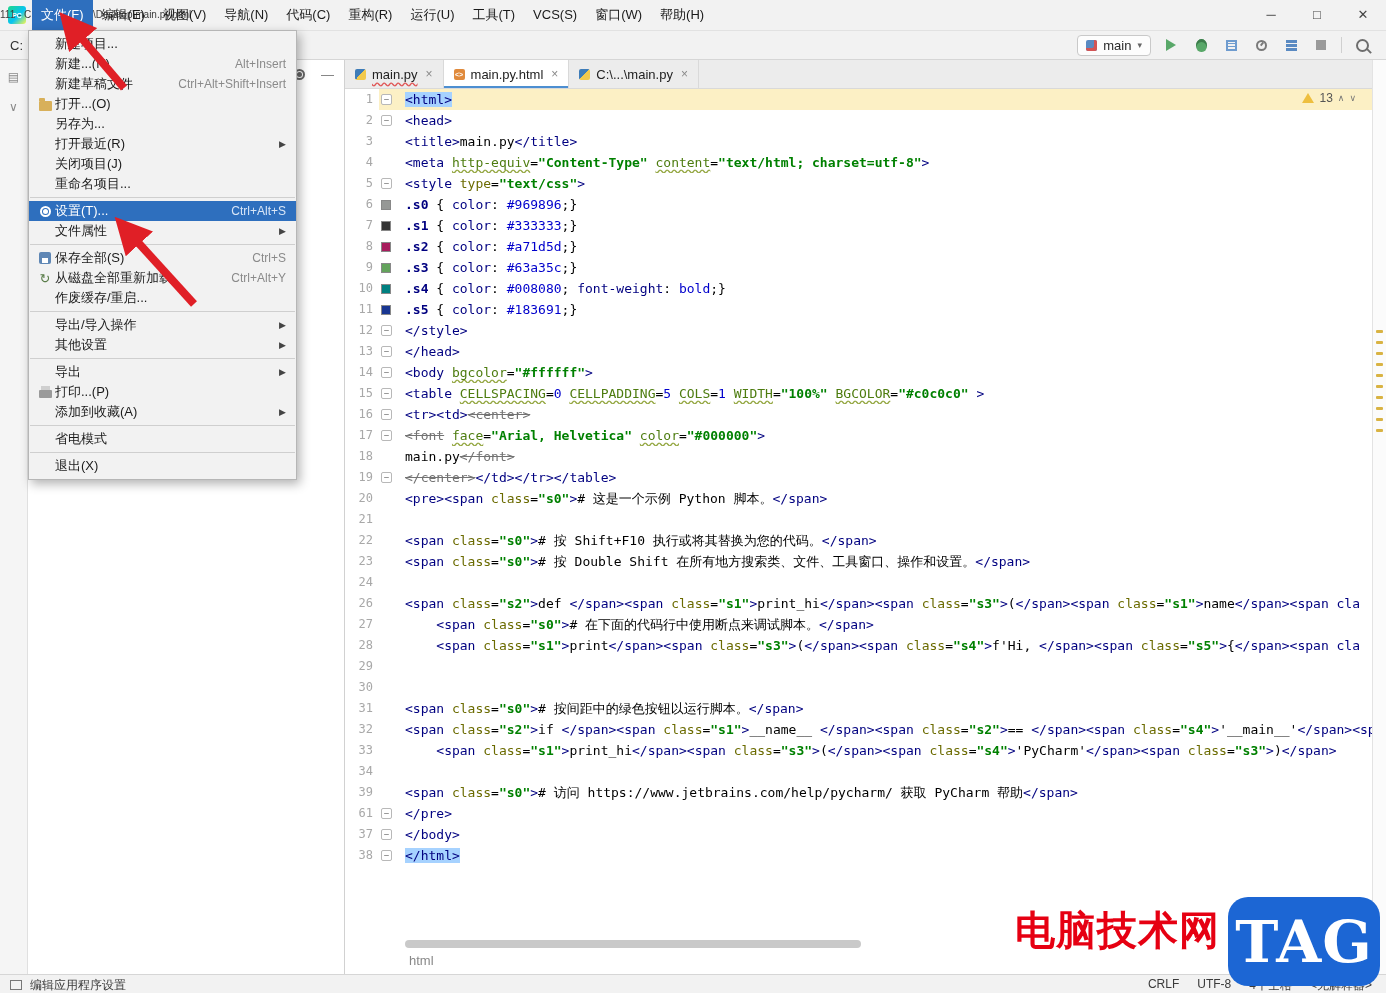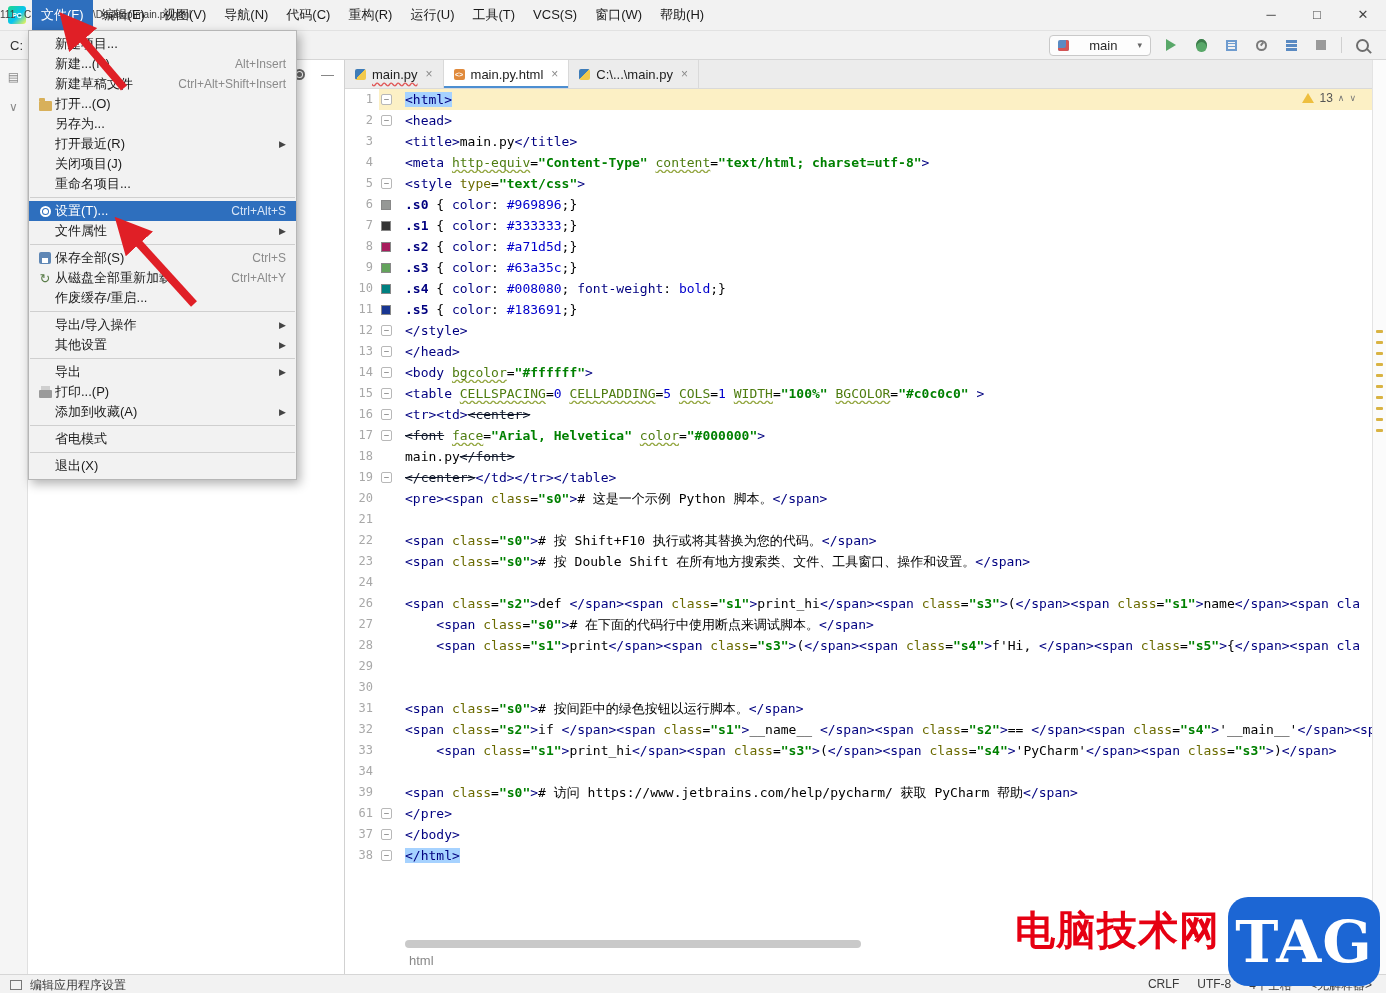--- a/index.html
+++ b/index.html
@@ -10,21 +10,21 @@
   .wtitle{position:absolute;left:0;right:0;top:0;line-height:30px;text-align:left;font-size:10px;color:#3c3c3c;z-index:0;}
   .menubar{display:flex;z-index:2;}
   .mb{padding:0 9px;line-height:30px;font-size:13px;color:#1a1a1a;cursor:default;}
   .mb.active{background:#2e6fbe;color:#fff;}
   .winbtns{margin-left:auto;display:flex;z-index:2;background:#f2f2f2;}
   .wbtn{width:46px;text-align:center;line-height:30px;font-size:13px;color:#444;}
   
   .toolbar{height:28px;background:#f2f2f2;border-bottom:1px solid #d6d6d6;display:flex;align-items:center;z-index:5;position:relative;}
   .navroot{margin-left:10px;font-size:13px;color:#333;}
   .tright{margin-left:auto;display:flex;align-items:center;gap:10px;padding-right:14px;}
-  .runchip{display:flex;align-items:center;gap:20px;border:1px solid #c9c9c9;border-radius:4px;padding:2px 8px;font-size:13px;color:#2a2a2a;background:#fdfdfd;}
+  .runchip{display:flex;align-items:center;gap:6px;border:1px solid #c9c9c9;border-radius:4px;padding:2px 8px;font-size:13px;color:#2a2a2a;background:#fdfdfd;}
   .rc-ic{width:11px;height:11px;border-radius:2px;background:#5a8ac2;box-shadow:inset -3px -3px 0 #d45454;}
   .ddar{font-size:9px;color:#666;}
   .tbtn{display:flex;align-items:center;justify-content:center;width:20px;height:20px;}
   .tsep{width:1px;height:16px;background:#d0d0d0;}
   .ic-play{width:0;height:0;border-left:10px solid #59a869;border-top:6px solid transparent;border-bottom:6px solid transparent;}
   .ic-bug{width:11px;height:13px;background:#59a869;border-radius:50% 50% 46% 46%;box-shadow:inset 0 3px 0 #3d7d4c;}
   .ic-cov{width:11px;height:11px;border:2px solid #6f9ccf;box-sizing:border-box;background:repeating-linear-gradient(0deg,transparent 0 2px,#6f9ccf 2px 3px);}
   .ic-prof{width:11px;height:11px;border:2px solid #7a7a7a;border-radius:50%;box-sizing:border-box;position:relative;}
   .ic-prof::before{content:"";position:absolute;left:3px;top:0;width:2px;height:4px;background:#7a7a7a;transform:rotate(40deg);}
   .ic-serv{width:11px;height:11px;background:linear-gradient(#5a8ac2 0 3px,transparent 3px 4px,#5a8ac2 4px 7px,transparent 7px 8px,#5a8ac2 8px);}
@@ -59,21 +59,21 @@
   .fold{display:inline-flex;width:9px;height:9px;border:1px solid #b8b8b8;background:#fff;color:#777;font-size:9px;line-height:7px;align-items:center;justify-content:center;border-radius:2px;}
   .swatch{display:inline-block;width:8px;height:8px;border:1px solid #888;}
   .tk-t{color:#000080;}
   .tk-a{color:#6b6b00;}
   .tk-au{color:#4d7c0f;text-decoration-line:underline;text-decoration-style:wavy;text-decoration-color:#93a640;text-underline-offset:2px;}
   .tk-v{color:#008000;font-weight:bold;}
   .tk-p{color:#000;}
   .tk-cs{color:#000080;font-weight:bold;}
   .tk-cp{color:#000080;}
   .tk-cv{color:#0000cc;}
-  .tk-st{color:#0f172a;text-decoration:line-through;text-align:center;}
+  .tk-st{color:#737373;text-decoration:line-through;text-align:center;}
   .tk-sel{background:#a6d2ff;}
   .inspect{position:absolute;top:2px;right:16px;display:flex;align-items:center;gap:5px;font-size:12px;color:#555;}
   .tri{width:0;height:0;border-left:6px solid transparent;border-right:6px solid transparent;border-bottom:10px solid #eebf3f;}
   .chev{font-size:9px;color:#777;}
   .hscroll{position:absolute;left:58px;right:20px;bottom:26px;height:8px;}
   .thumb{position:absolute;left:2px;width:48%;height:8px;background:#c9c9c9;border-radius:4px;}
   .crumbs{position:absolute;left:64px;bottom:6px;font-size:13px;color:#888;}
   .rstripe{width:13px;background:#fbfbfb;border-left:1px solid #e3e3e3;position:relative;}
   .smark{position:absolute;left:3px;width:7px;height:3px;background:#d9b343;border-radius:1px;}
   

